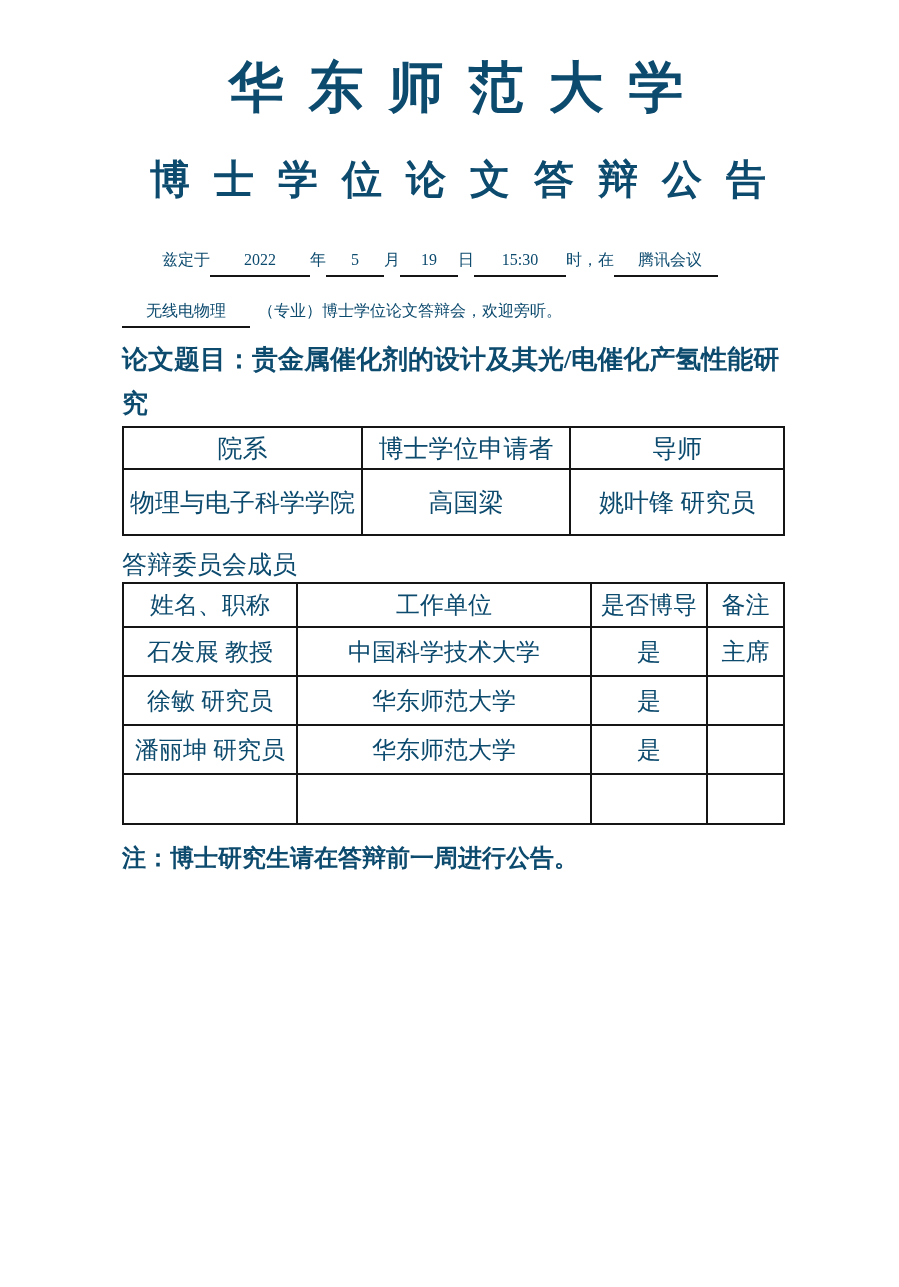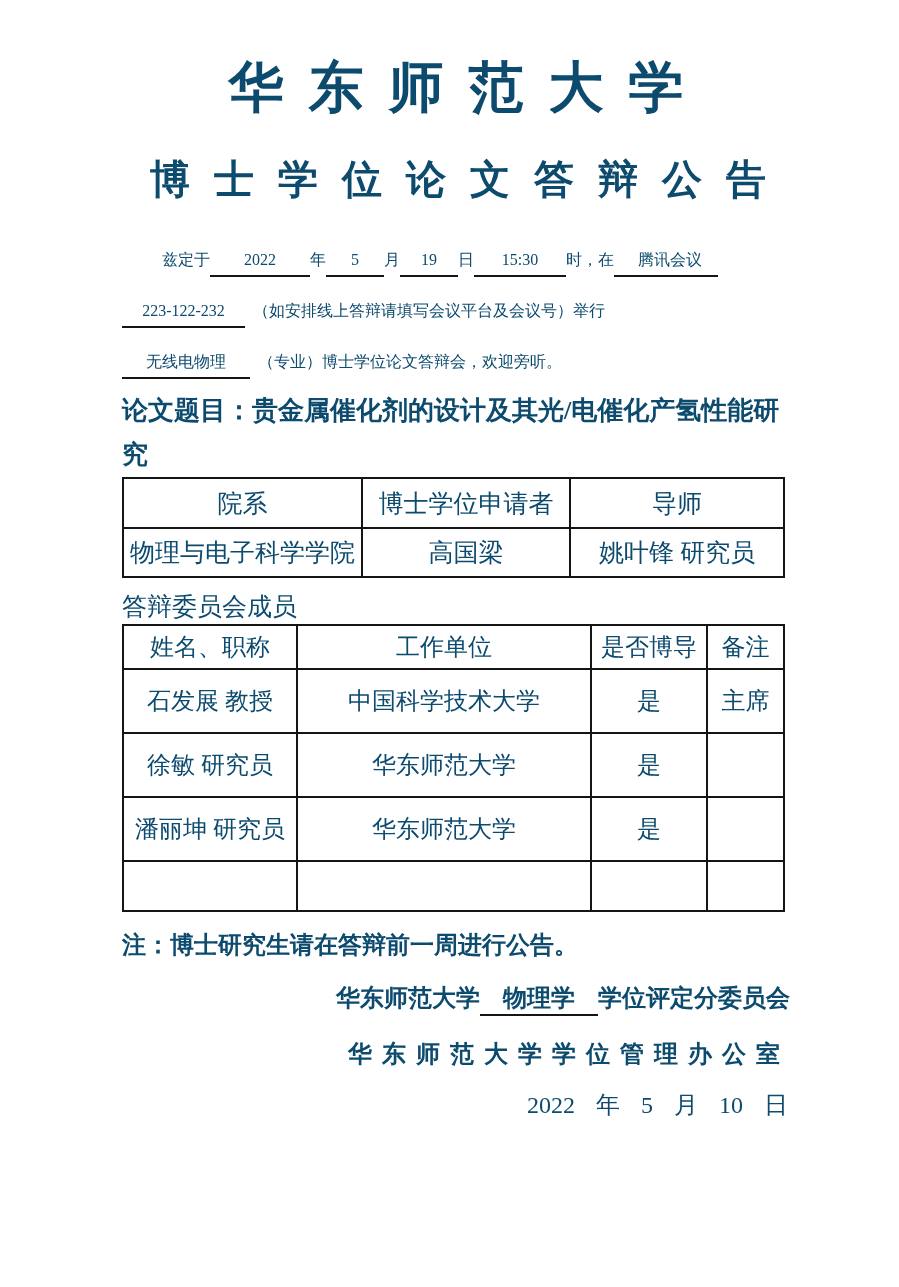--- a/index.html
+++ b/index.html
@@ -64,27 +64,27 @@
   }
   td {
     border: 2px solid #151515;
     text-align: center;
     vertical-align: middle;
     font-size: 25px;
     overflow: hidden;
     white-space: nowrap;
   }
   .t1 { margin-top: 0; }
-  .t1 .hrow td { height: 50px; font-family: Liberation Serif, serif; }
-  .t1 .drow td { height: 49px; }
+  .t1 .hrow td { height: 42px; font-family: Liberation Serif, serif; }
+  .t1 .drow td { height: 66px; }
   .section-label { margin-top: 14px; font-size: 25px; line-height: 30px; }
   .t2 { margin-top: 2px; }
   .t2 td { font-size: 24px; }
   .t2 .hrow td { height: 44px; text-align: center; }
-  .t2 .drow td { height: 64px; }
+  .t2 .drow td { height: 49px; }
   .t2 .erow td { height: 50px; }
   .note { margin-top: 18px; font-size: 24px; font-weight: 700; line-height: 30px; }
   .footer { text-align: right; }
   .f1 { margin-top: 22px; font-size: 24px; font-weight: 700; line-height: 32px; }
   .dept-blank {
     display: inline-block;
     min-width: 118px;
     border-bottom: 2px solid #151515;
     text-align: center;
   }
@@ -109,23 +109,20 @@
 
 <div class="page">
 
   <div class="uni-title">华东师范大学</div>
 
   <div class="subtitle">博士学位论文答辩公告</div>
 
   <div class="para">
     <div class="pline indent">
       <span class="seg">兹定于</span><span class="blank b-year">2022</span><span class="seg">年</span><span class="blank b-month">5</span><span class="seg">月</span><span class="blank b-day">19</span><span class="seg">日</span><span class="blank b-time">15:30</span><span class="seg">时，在</span><span class="blank b-venue">腾讯会议</span>
-    </div>
-    <div class="pline">
-      <span class="blank b-meeting">223-122-232</span><span class="seg">（如安排线上答辩请填写会议平台及会议号）举行</span>
     </div>
     <div class="pline">
       <span class="blank b-major">无线电物理</span><span class="seg">（专业）博士学位论文答辩会，欢迎旁听。</span>
     </div>
   </div>
 
   <div class="thesis">
     <span>论文题目：</span><span>贵金属催化剂的设计及其光/电催化产氢性能研究</span>
   </div>
 
@@ -187,21 +184,14 @@
       <td></td>
       <td></td>
       <td></td>
       <td></td>
     </tr>
   </tbody>
     </table>
 
   <div class="note">注：博士研究生请在答辩前一周进行公告。</div>
 
-  <div class="footer">
-    <div class="f1">
-      <span>华东师范大学</span><span class="dept-blank">物理学</span><span>学位评定分委员会</span>
-    </div>
-    <div class="f2">华东师范大学学位管理办公室</div>
-    <div class="fdate">2022 年 5 月 10 日</div>
-  </div>
 
 </div>
 
 </body></html>

